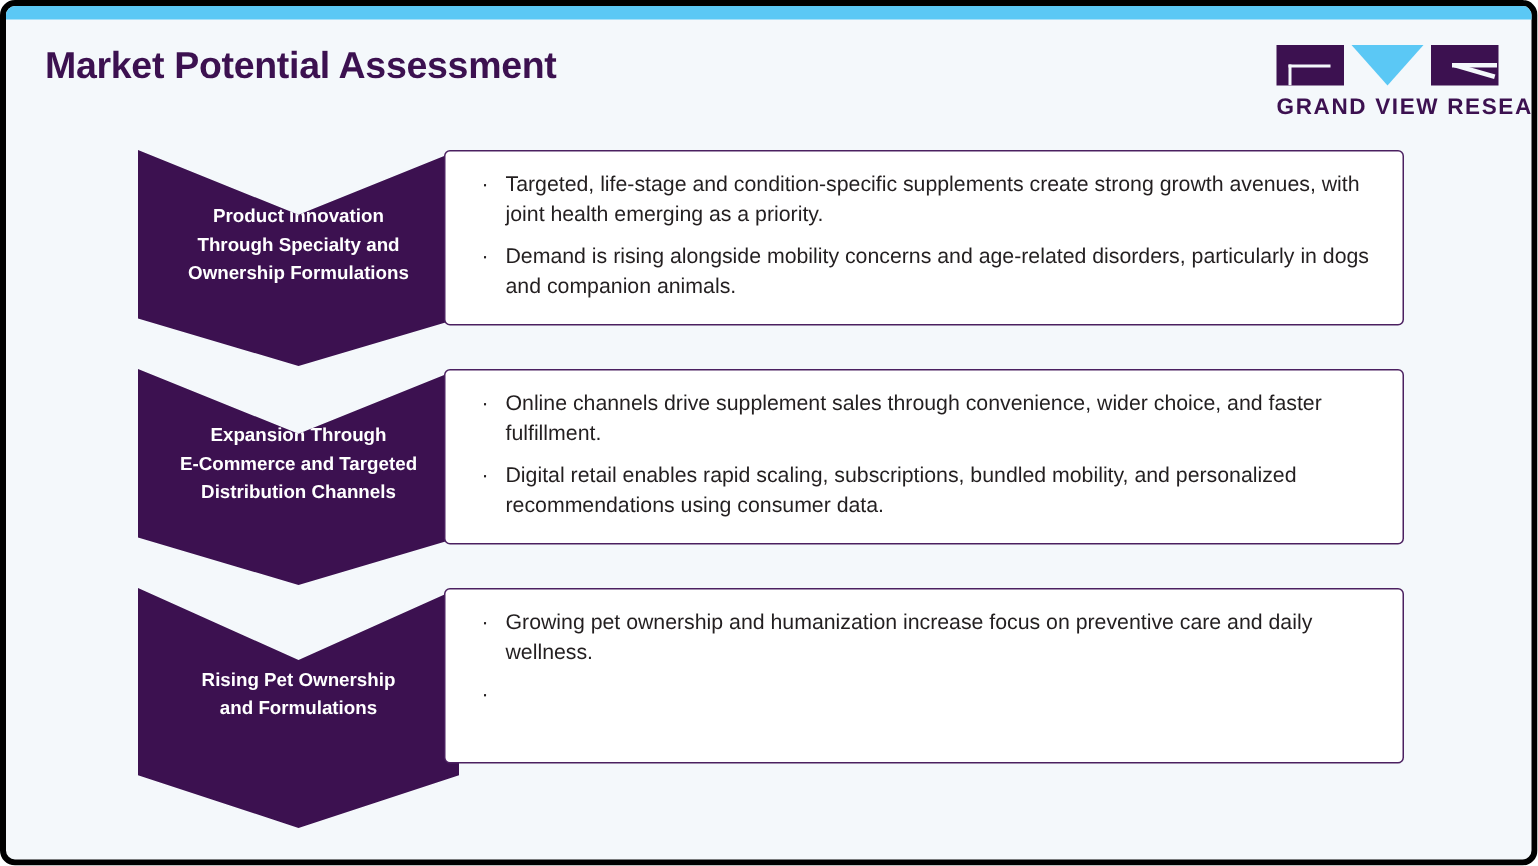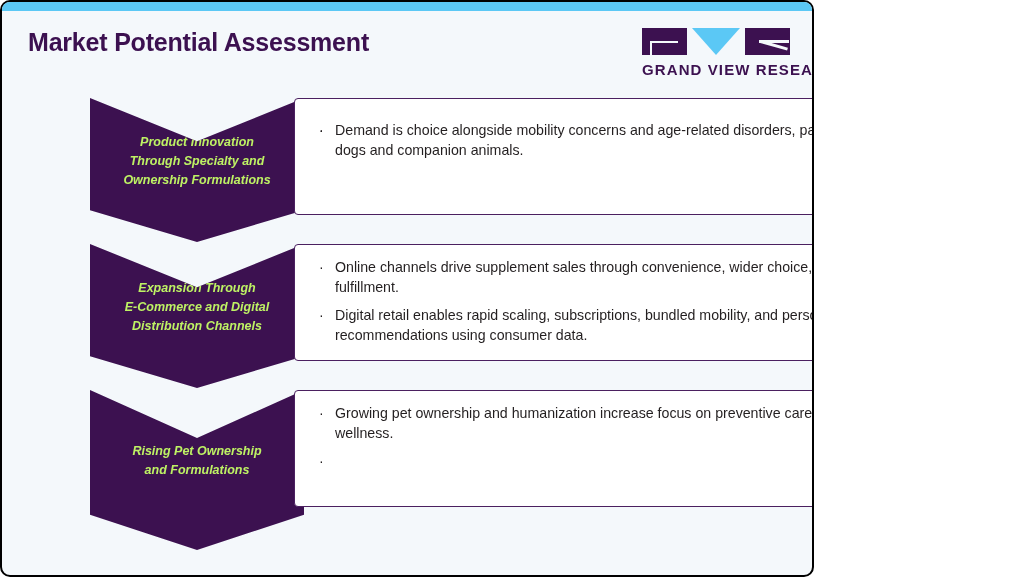--- a/index.html
+++ b/index.html
@@ -9,25 +9,25 @@
   }
   body {
     width: 1025px;
     height: 577px;
     font-family: "Liberation Sans", sans-serif;
     overflow: hidden;
   }
 
   #slide {
     position: relative;
-    width: 814px;
+    width: 1025px;
     height: 577px;
     box-sizing: border-box;
     background: #f4f8fb;
-    border: 2px solid #000000;
+    border: 4px solid #000000;
     border-radius: 10px;
     overflow: hidden;
   }
 
   
   #top-accent {
     position: absolute;
     left: 0;
     top: 0;
     width: 1025px;
@@ -100,32 +100,31 @@
     position: absolute;
     left: 0;
     width: 1025px;
   }
 
   .chevron {
     position: absolute;
     left: 88px;
     width: 214px;
     background: #3c1150;
-    color: #bef264;
+    color: #ffffff;
     display: flex;
     align-items: center;
     justify-content: center;
     text-align: center;
     font-size: 12.5px;
     font-weight: bold;
     line-height: 19px;
     box-sizing: border-box;
     padding: 0 8px 18px 8px;
     clip-path: polygon(0% 0%, 50% 30%, 100% 0%, 100% 78%, 50% 100%, 0% 78%);
-    font-style: italic;
   }
   .chevron-label { display: block; }
 
   .detail-card {
     position: absolute;
     left: 292px;
     width: 640px;
     box-sizing: border-box;
     background: #ffffff;
     border: 1.4px solid #4b2060;
@@ -183,31 +182,31 @@
   <div class="row">
     <div class="chevron" style="top:96px;height:144px;">
       <span class="chevron-label">
         <span>Product Innovation</span><br>
         <span>Through Specialty and</span><br>
         <span>Ownership Formulations</span>
       </span>
     </div>
     <div class="detail-card" style="top:96px;height:117px;">
       <ul class="bullets">
-        <li><span class="dot">·</span></li>
-        <li><span class="dot">·</span><span>Demand is choice alongside mobility concerns and age-related disorders, particularly in dogs and companion animals.</span></li>
+        <li><span class="dot">·</span><span>Targeted, life-stage and condition-specific supplements create strong growth avenues, with joint health emerging as a priority.</span></li>
+        <li><span class="dot">·</span><span>Demand is rising alongside mobility concerns and age-related disorders, particularly in dogs and companion animals.</span></li>
       </ul>
     </div>
   </div>
 
   <div class="row">
     <div class="chevron" style="top:242px;height:144px;">
       <span class="chevron-label">
         <span>Expansion Through</span><br>
-        <span>E-Commerce and Digital</span><br>
+        <span>E-Commerce and Targeted</span><br>
         <span>Distribution Channels</span>
       </span>
     </div>
     <div class="detail-card" style="top:242px;height:117px;">
       <ul class="bullets">
         <li><span class="dot">·</span><span>Online channels drive supplement sales through convenience, wider choice, and faster fulfillment.</span></li>
         <li><span class="dot">·</span><span>Digital retail enables rapid scaling, subscriptions, bundled mobility, and personalized recommendations using consumer data.</span></li>
       </ul>
     </div>
   </div>

